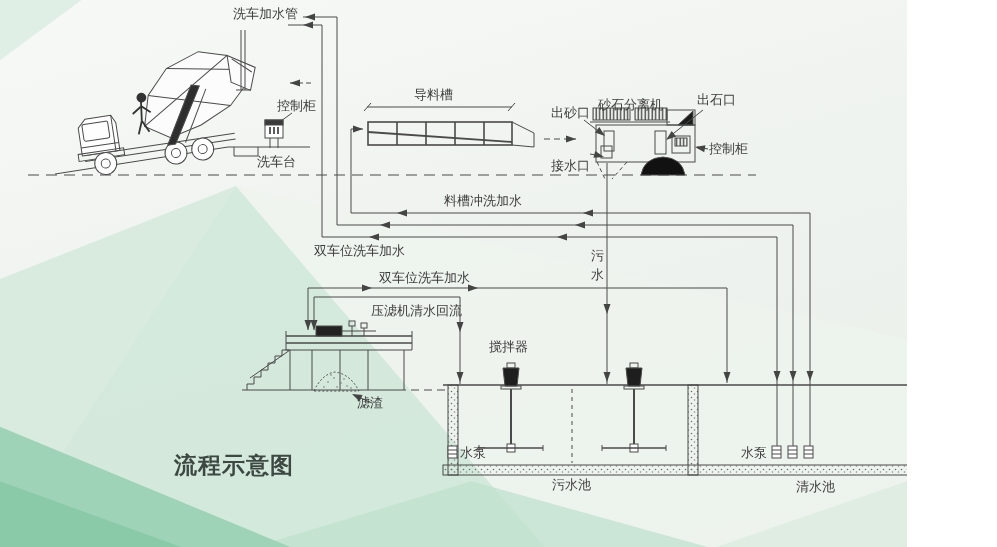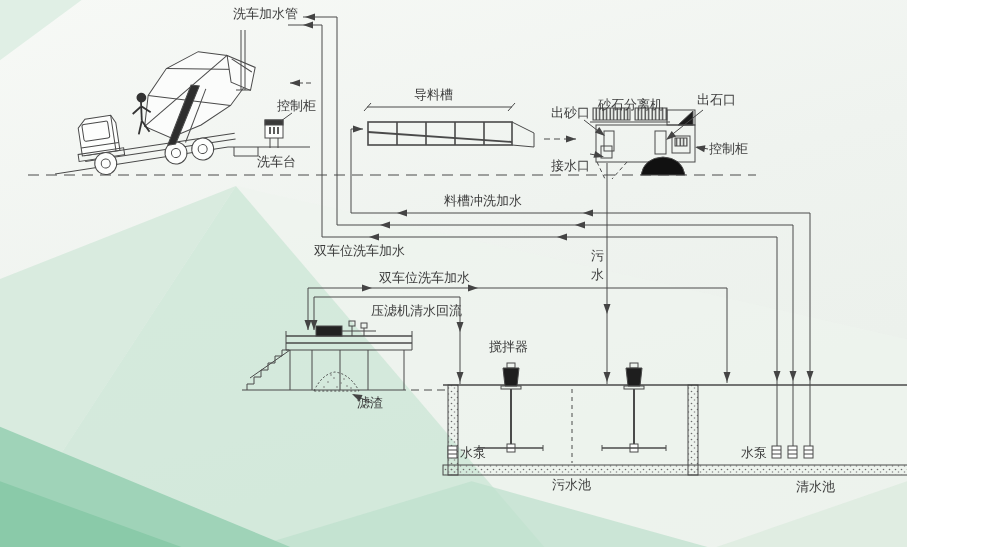--- a/index.html
+++ b/index.html
@@ -303,13 +303,14 @@
   <div class="lbl lbl-v" style="left:591px;top:246px">污水</div>
   <div class="lbl" style="left:379px;top:271px">双车位洗车加水</div>
   <div class="lbl" style="left:371px;top:304px">压滤机清水回流</div>
   <div class="lbl" style="left:489px;top:340px">搅拌器</div>
   <div class="lbl" style="left:357px;top:396px">滤渣</div>
   <div class="lbl" style="left:460px;top:446px">水泵</div>
   <div class="lbl" style="left:741px;top:446px">水泵</div>
   <div class="lbl" style="left:552px;top:478px">污水池</div>
   <div class="lbl" style="left:796px;top:480px">清水池</div>
 
+  <div class="title" style="left:174px;top:450px">流程示意图</div>
 </div>
 
 </body></html>

